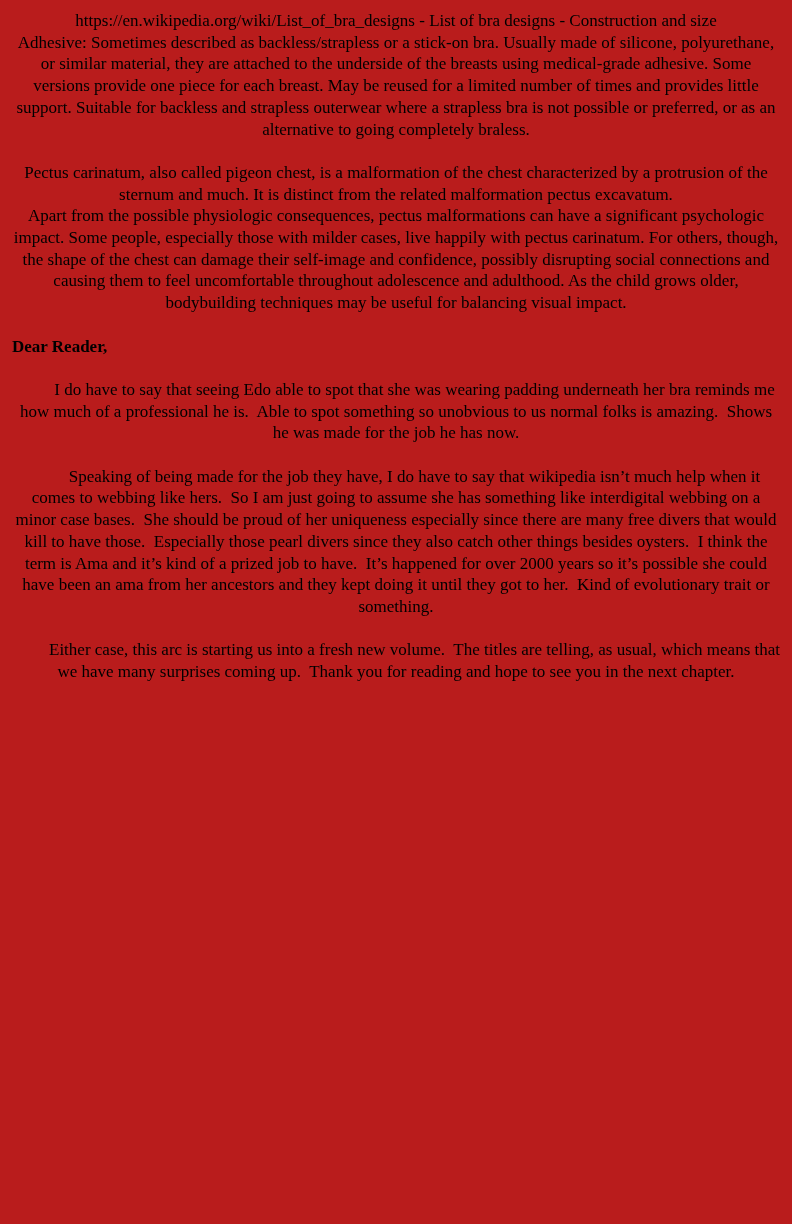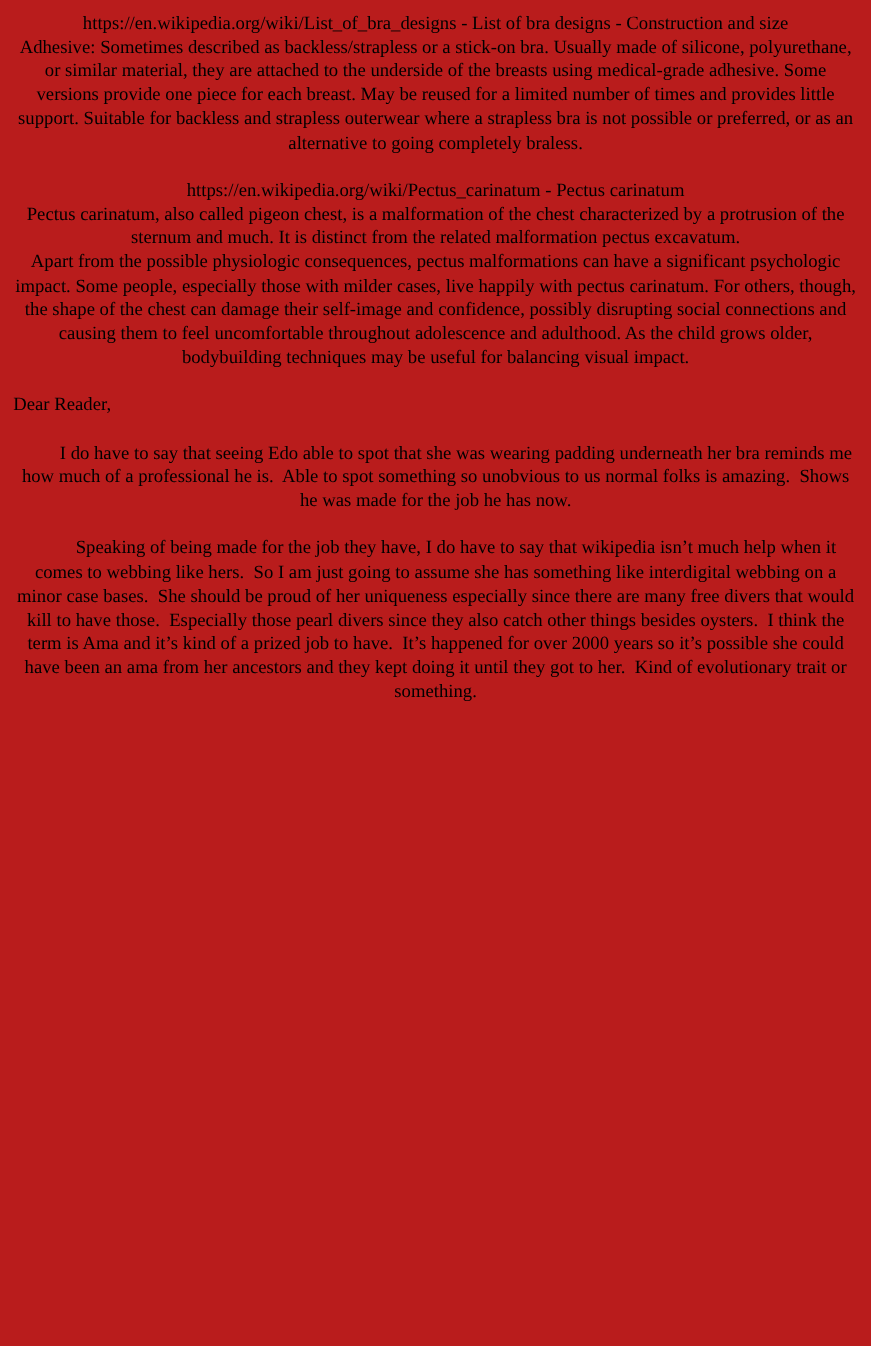--- a/index.html
+++ b/index.html
@@ -30,20 +30,21 @@
   .ref-heading,
   .ref-para {
     margin: 0;
   }
   .letter {
     text-align: left;
   }
   .salutation,
   .closing {
     margin: 0 0 21.7px 0;
+    font-weight: bold;
   }
   .body-para {
     margin: 0 0 21.7px 0;
     text-indent: 37px;
     white-space: pre-wrap;
     text-align: center;
   }
   .signature-line {
     margin: 0;
   }
@@ -52,24 +53,24 @@
 <body>
 
 <div class="page">
 
   <div class="ref-block">
     <div class="ref-heading">https://en.wikipedia.org/wiki/List_of_bra_designs - List of bra designs - Construction and size</div>
     <div class="ref-para">Adhesive: Sometimes described as backless/strapless or a stick-on bra. Usually made of silicone, polyurethane, or similar material, they are attached to the underside of the breasts using medical-grade adhesive. Some versions provide one piece for each breast. May be reused for a limited number of times and provides little support. Suitable for backless and strapless outerwear where a strapless bra is not possible or preferred, or as an alternative to going completely braless.</div>
   </div>
 
   <div class="ref-block">
-    <div class="ref-heading">https://en.wikipedia.org/wiki/Pectus_carinatum - Pectus carinatum</div>
     <div class="ref-para">Pectus carinatum, also called pigeon chest, is a malformation of the chest characterized by a protrusion of the sternum and much. It is distinct from the related malformation pectus excavatum.</div>
     <div class="ref-para">Apart from the possible physiologic consequences, pectus malformations can have a significant psychologic impact. Some people, especially those with milder cases, live happily with pectus carinatum. For others, though, the shape of the chest can damage their self-image and confidence, possibly disrupting social connections and causing them to feel uncomfortable throughout adolescence and adulthood. As the child grows older, bodybuilding techniques may be useful for balancing visual impact.</div>
   </div>
 
   <div class="letter">
     <div class="salutation">Dear Reader,</div>
     <p class="body-para">I do have to say that seeing Edo able to spot that she was wearing padding underneath her bra reminds me how much of a professional he is.  Able to spot something so unobvious to us normal folks is amazing.  Shows he was made for the job he has now.</p>
     <p class="body-para">Speaking of being made for the job they have, I do have to say that wikipedia isn’t much help when it comes to webbing like hers.  So I am just going to assume she has something like interdigital webbing on a minor case bases.  She should be proud of her uniqueness especially since there are many free divers that would kill to have those.  Especially those pearl divers since they also catch other things besides oysters.  I think the term is Ama and it’s kind of a prized job to have.  It’s happened for over 2000 years so it’s possible she could have been an ama from her ancestors and they kept doing it until they got to her.  Kind of evolutionary trait or something.</p>
+    <p class="body-para">Either case, this arc is starting us into a fresh new volume.  The titles are telling, as usual, which means that we have many surprises coming up.  Thank you for reading and hope to see you in the next chapter.</p>
   </div>
 
 </div>
 
 </body></html>

